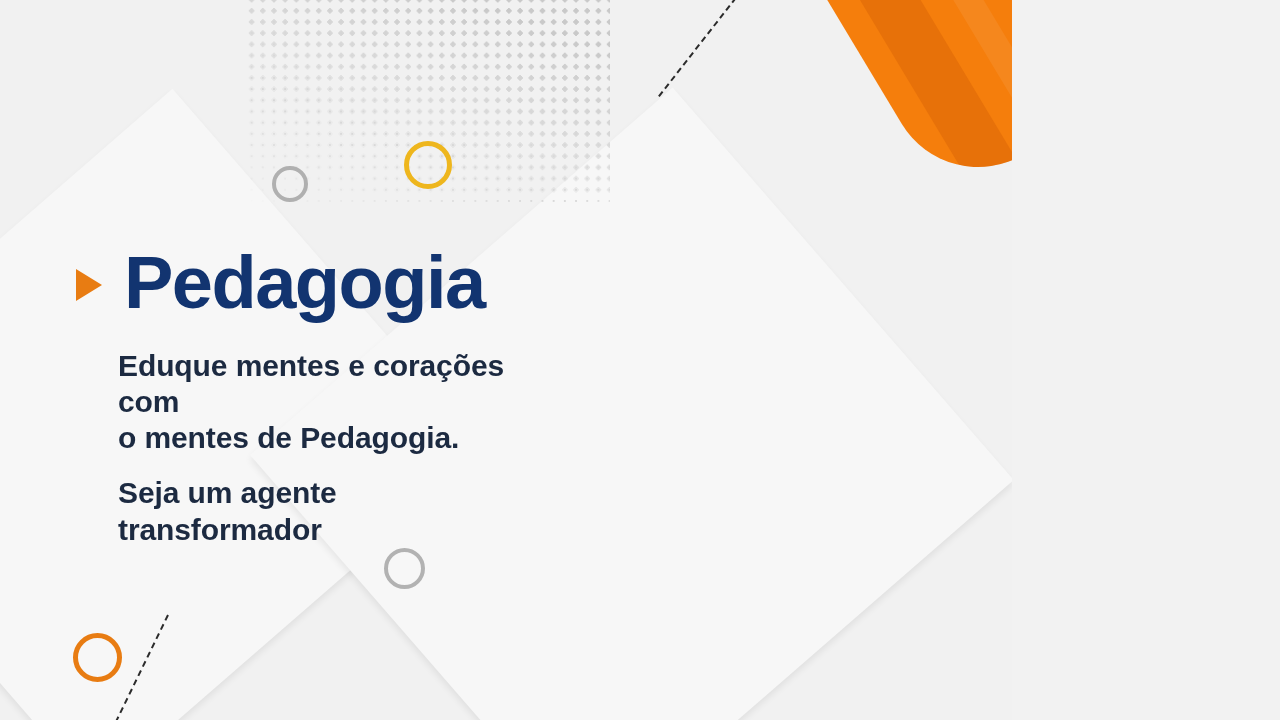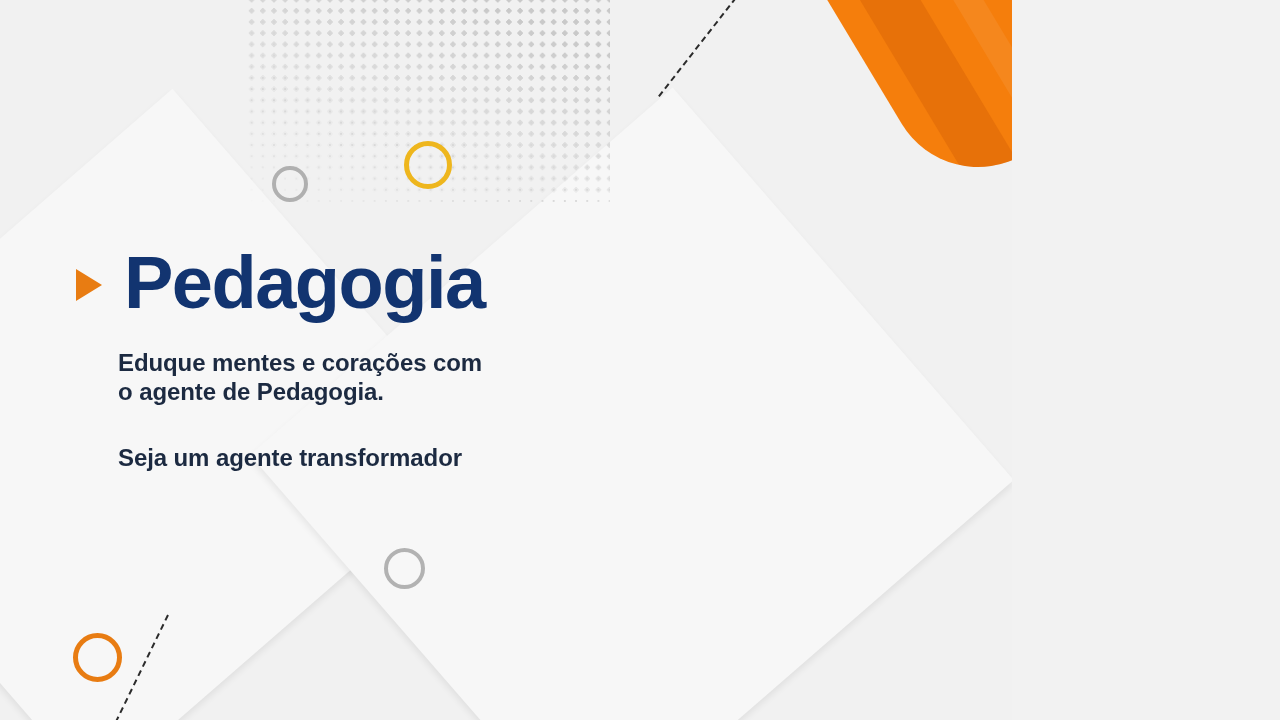--- a/index.html
+++ b/index.html
@@ -95,24 +95,24 @@
     border-top:16px solid transparent;
     border-bottom:16px solid transparent;
     margin-top:4px;
   }
   .title{
     font-size:74px;line-height:.94;font-weight:700;color:#123470;
     letter-spacing:-1.5px;margin:0;white-space:nowrap;
   }
   .sub-block{margin-top:30px;margin-left:42px;}
   .sub{
-    font-size:24px;line-height:1.21;font-weight:700;color:#1c2a41;
+    font-size:30px;line-height:1.21;font-weight:700;color:#1c2a41;
     margin:0;letter-spacing:-0.1px;
   }
-  .sub + .sub{margin-top:37px;}
+  .sub + .sub{margin-top:19px;}
 </style>
 </head>
 <body>
 
 <div class="banner">
 
   <div class="bg-base"></div>
 
   <div class="band band-a"></div>
   <div class="band band-b"></div>
@@ -403,21 +403,21 @@
   </div>
 
   <div class="content">
     <div class="title-row">
       <span class="play-tri"></span>
       <h1 class="title">Pedagogia</h1>
     </div>
     <div class="sub-block">
       <p class="sub">
         <span>Eduque mentes e corações com</span><br>
-        <span>o agente de Pedagogia.</span>
+        <span>o mentes de Pedagogia.</span>
       </p>
       <p class="sub">
         <span>Seja um agente transformador</span><br>
       </p>
     </div>
   </div>
 
 </div>
 
 </body></html>

